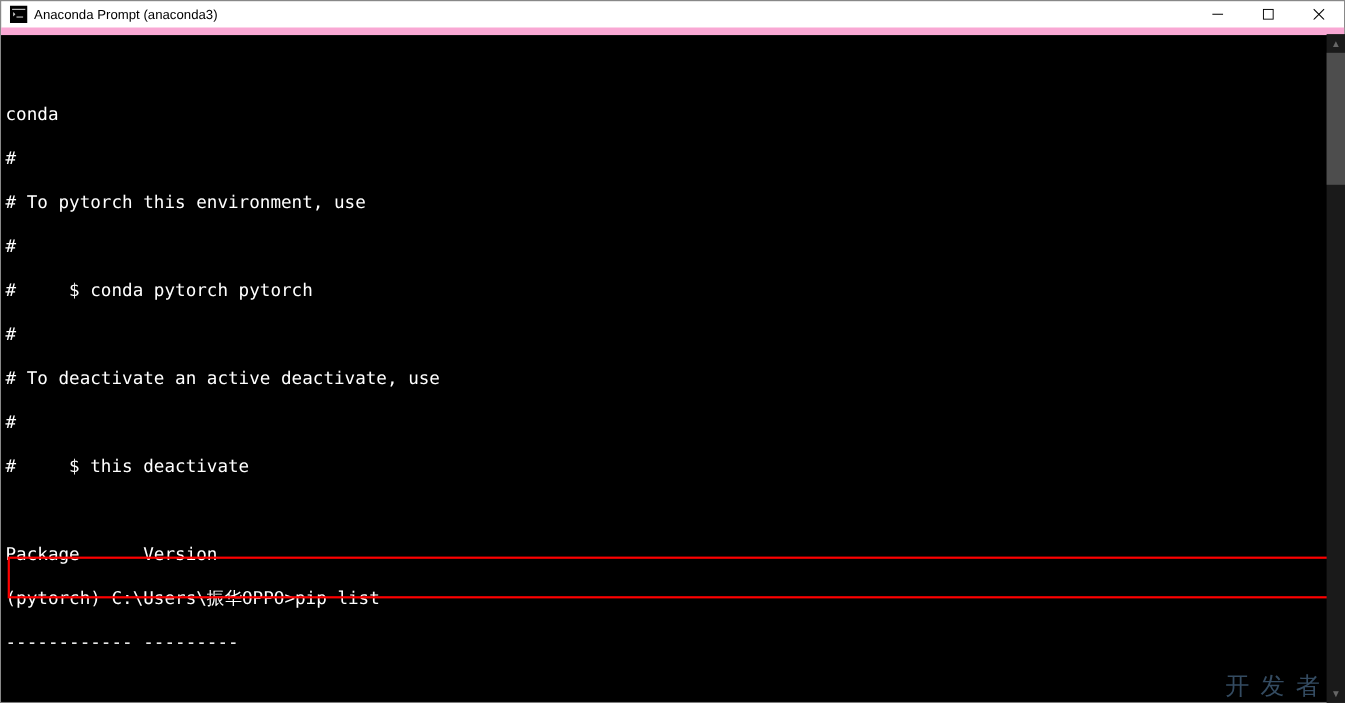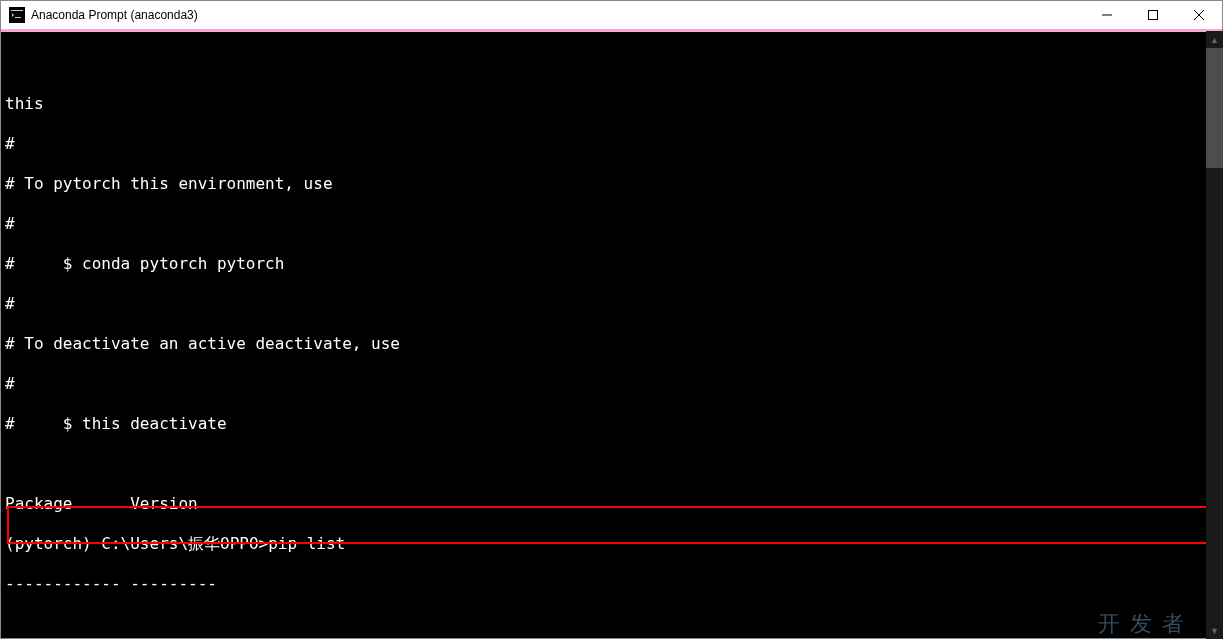--- a/index.html
+++ b/index.html
@@ -21,21 +21,21 @@
       border: 1px solid #888;
       display: flex;
       flex-direction: column;
       background: #000000;
     }
     .titlebar {
       height: 31px;
       background: #ffffff;
       display: flex;
       align-items: center;
-      border-bottom: 3px solid #f9a8d4;
+      border-bottom: 7px solid #f9a8d4;
       flex-shrink: 0;
     }
     .titlebar-icon {
       width: 16px;
       height: 16px;
       margin-left: 8px;
       margin-right: 6px;
       display: flex;
       align-items: center;
       justify-content: center;
@@ -110,21 +110,21 @@
       display: flex;
       align-items: center;
       justify-content: center;
       color: #666;
       font-size: 9px;
     }
     .scrollbar-arrow.up { top: 0; }
     .scrollbar-arrow.down { bottom: 0; }
     .watermark {
       position: absolute;
-      right: 36px;
+      right: 20px;
       bottom: 4px;
       color: #4a6b8a;
       font-family: "SimHei", sans-serif;
       font-size: 22px;
       opacity: 0.7;
       letter-spacing: 2px;
     }
     .line {
       display: block;
     }
@@ -158,21 +158,21 @@
         <svg width="10" height="10" viewBox="0 0 10 10">
             <line x1="0" y1="0" x2="10" y2="10" stroke="#000" stroke-width="1"></line>
             <line x1="10" y1="0" x2="0" y2="10" stroke="#000" stroke-width="1"></line>
           </svg>
       </div>
     </div>
   </div>
 
   <div class="terminal">
     <div class="terminal-content">
-<span class="line">this</span>
+<span class="line">conda</span>
 <span class="line">#</span>
 <span class="line"># To pytorch this environment, use</span>
 <span class="line">#</span>
 <span class="line">#     $ conda pytorch pytorch</span>
 <span class="line">#</span>
 <span class="line"># To deactivate an active deactivate, use</span>
 <span class="line">#</span>
 <span class="line">#     $ this deactivate</span>
 <span class="line"></span>
 <span class="line"></span>

